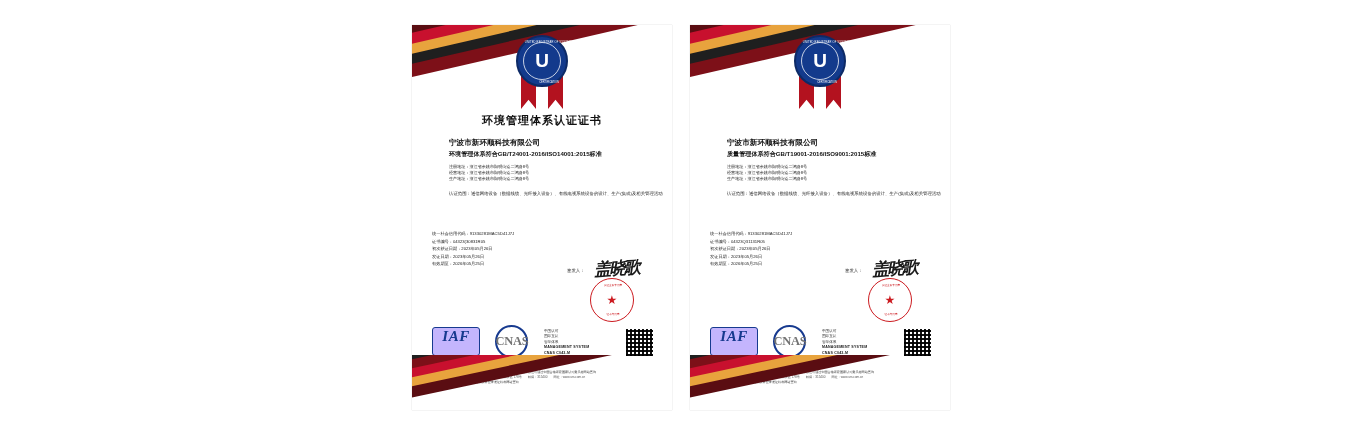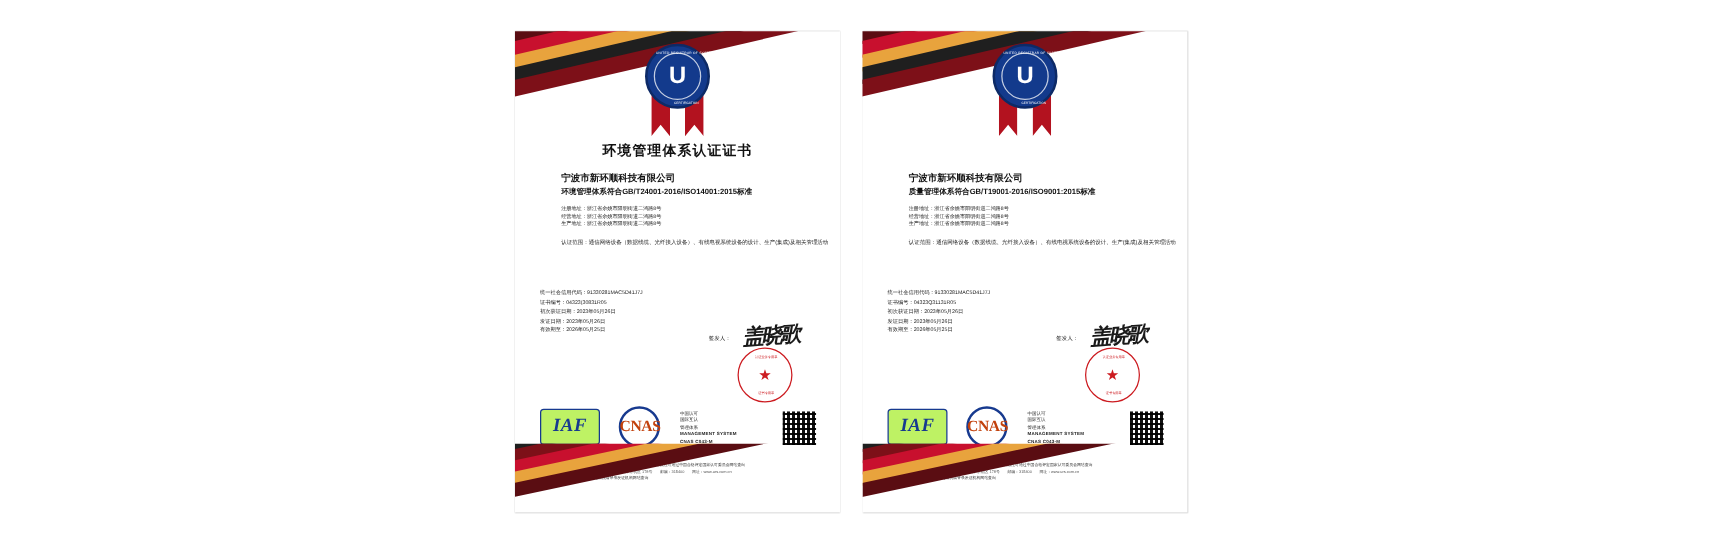--- a/index.html
+++ b/index.html
@@ -239,26 +239,25 @@
     position: absolute;
     top: 300px;
     left: 20px;
     width: 222px;
     height: 36px;
   }
   .iaf {
     position: absolute;
     left: 0; top: 2px;
     width: 48px; height: 29px;
-    background: #bef264;
+    background: #c4b5fd;
     border: 1.6px solid #173a8f;
     border-radius: 3px;
     box-sizing: border-box;
     display: flex;
-    align-items: center;
     justify-content: center;
   }
   .iaf .txt {
     font-family: "Liberation Serif", serif;
     font-weight: bold;
     font-style: italic;
     font-size: 15px;
     color: #173a8f;
     letter-spacing: 0.5px;
   }
@@ -278,21 +277,21 @@
     border-radius: 50%;
     box-sizing: border-box;
   }
   .cnas .txt {
     position: absolute;
     top: 9px; left: 0; width: 52px;
     text-align: center;
     font-family: "Liberation Serif", serif;
     font-weight: bold;
     font-size: 12.5px;
-    color: #c2410c;
+    color: #737373;
     letter-spacing: -0.3px;
   }
   .cnas-text {
     position: absolute;
     left: 112px; top: 4px;
     width: 62px;
     font-size: 3.6px;
     color: #1b1b1b;
     line-height: 5.4px;
   }

